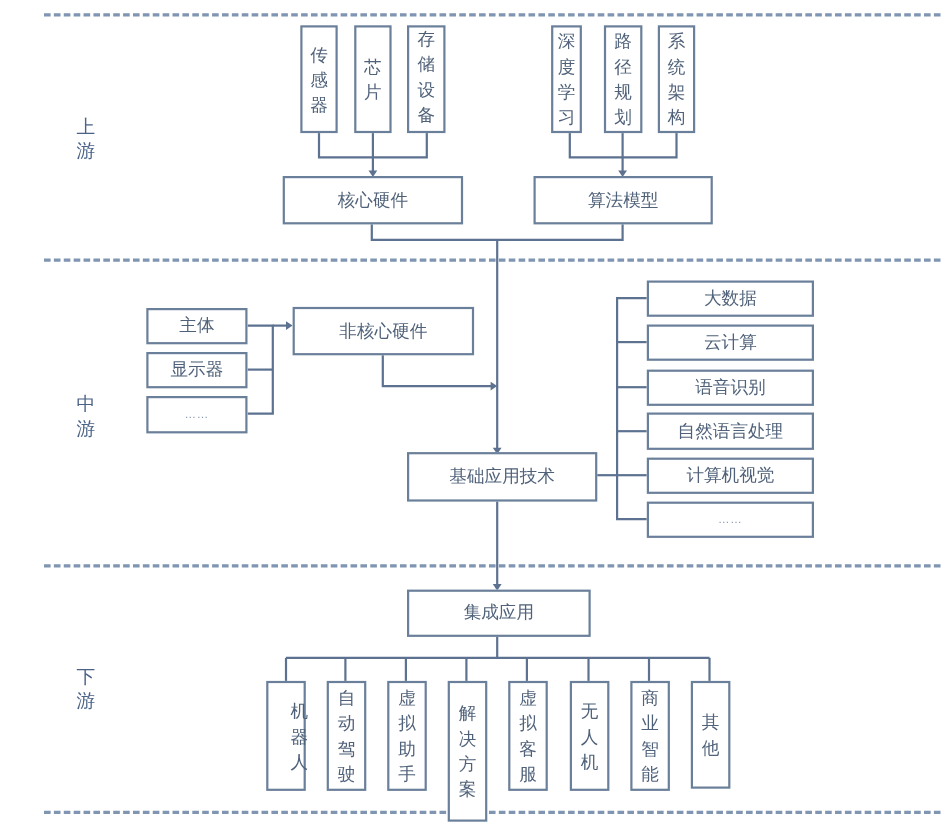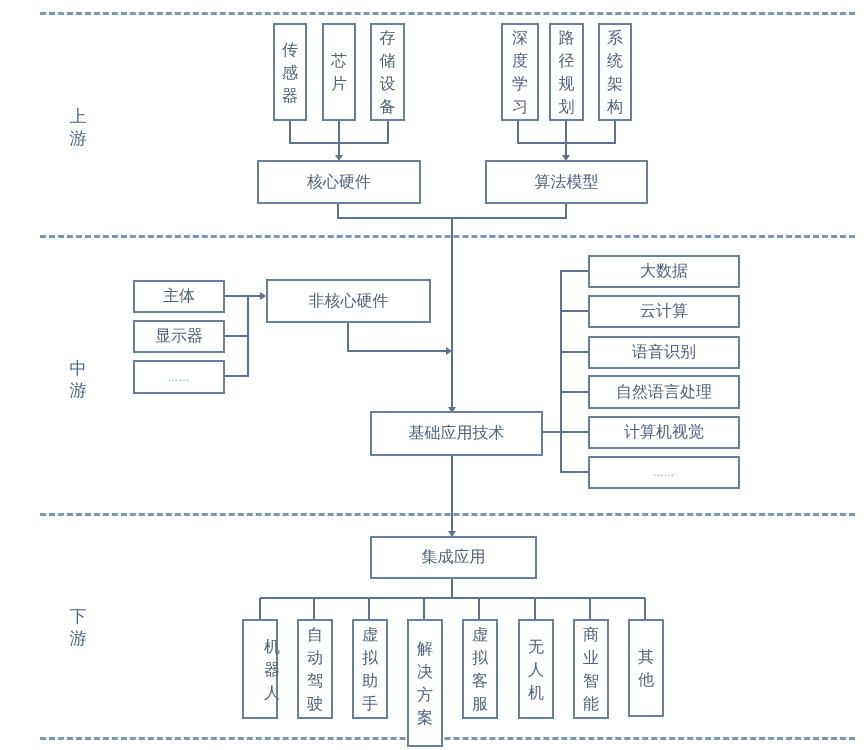--- a/index.html
+++ b/index.html
@@ -75,25 +75,25 @@
   <line x1="590" y1="598" x2="590" y2="620"></line>
   <line x1="645" y1="598" x2="645" y2="620"></line>
 </svg>
 
 <div class="box vbox" style="left:273px; top:23px; width:34px; height:98px;text-align:center;">
     <span class="t">传感器</span>
   </div>
 <div class="box vbox" style="left:322px; top:23px; width:34px; height:98px;">
     <span class="t">芯片</span>
   </div>
-<div class="box vbox" style="left:370px; top:23px; width:35px; height:98px;">
+<div class="box vbox" style="left:370px; top:23px; width:35px; height:98px;font-family:Liberation Mono, monospace;">
     <span class="t">存储设备</span>
   </div>
 
-<div class="box vbox" style="left:501px; top:23px; width:38px; height:98px;">
+<div class="box vbox" style="left:501px; top:23px; width:28px; height:98px;">
     <span class="t">深度学习</span>
   </div>
 <div class="box vbox" style="left:549px; top:23px; width:35px; height:98px;">
     <span class="t">路径规划</span>
   </div>
 <div class="box vbox" style="left:598px; top:23px; width:34px; height:98px;">
     <span class="t">系统架构</span>
   </div>
 
 <div class="box" style="left:257px; top:160px; width:164px; height:44px;">核心硬件</div>

